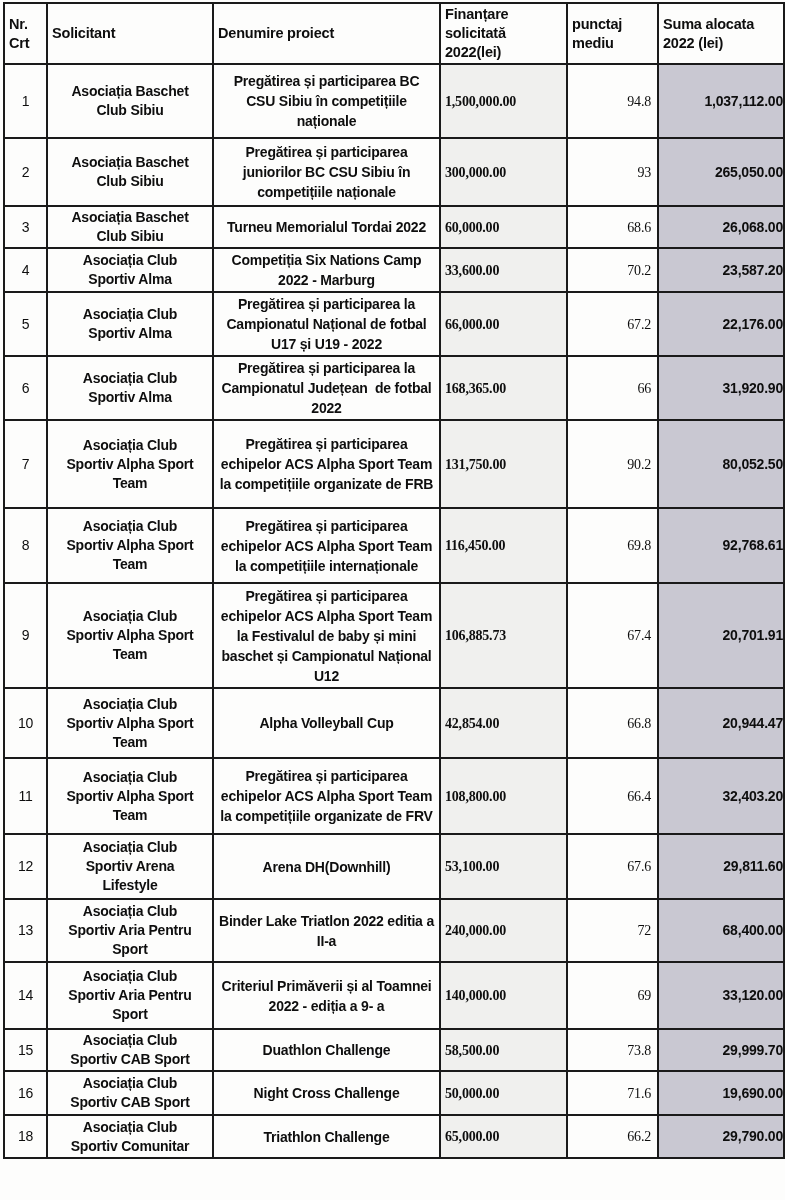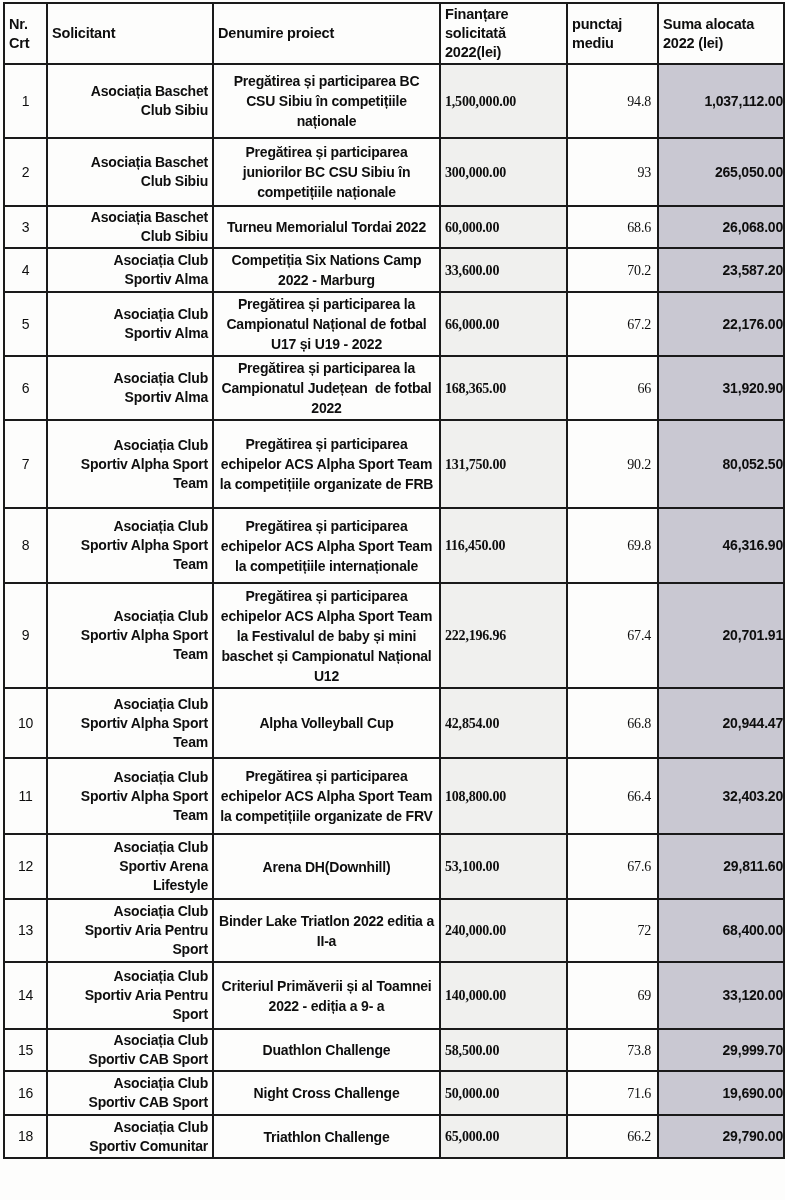--- a/index.html
+++ b/index.html
@@ -36,21 +36,21 @@
     white-space:pre;
     overflow:hidden;
     background:var(--page-bg);
     font-weight:bold;
     letter-spacing:-0.2px;
   }
   thead tr{height:58px;margin-left:41px;}
   th{text-align:left;font-size:14.5px;}
   
   td.c-nr{text-align:center;font-weight:400;}
-  td.c-sol{text-align:right;}
+  td.c-sol{text-align:center;}
   td.c-proj{text-align:center;line-height:20px;}
   td.c-fin{text-align:left;background:var(--fin-bg);padding-right:0;font-family:Liberation Serif, serif;}
   td.c-pct{text-align:right;font-weight:400;padding-right:6px;font-family:Liberation Serif, serif;}
   td.c-suma{text-align:right;background:var(--suma-bg);padding-right:0;}
   
   tbody tr:nth-child(1){height:74px}
   tbody tr:nth-child(2){height:68px}
   tbody tr:nth-child(3){height:42px}
   tbody tr:nth-child(4){height:44px}
   tbody tr:nth-child(5){height:61px}
@@ -175,33 +175,33 @@
         <tr>
     <td class="c-nr">8</td>
     <td class="c-sol">Asociația Club
 Sportiv Alpha Sport
 Team</td>
     <td class="c-proj">Pregătirea și participarea
 echipelor ACS Alpha Sport Team
 la competițiile internaționale</td>
     <td class="c-fin">116,450.00</td>
     <td class="c-pct">69.8</td>
-    <td class="c-suma">46,316.90</td>
+    <td class="c-suma">92,768.61</td>
   </tr>
         <tr>
     <td class="c-nr">9</td>
     <td class="c-sol">Asociația Club
 Sportiv Alpha Sport
 Team</td>
     <td class="c-proj">Pregătirea și participarea
 echipelor ACS Alpha Sport Team
 la Festivalul de baby și mini
 baschet și Campionatul Național
 U12</td>
-    <td class="c-fin">222,196.96</td>
+    <td class="c-fin">106,885.73</td>
     <td class="c-pct">67.4</td>
     <td class="c-suma">20,701.91</td>
   </tr>
         <tr>
     <td class="c-nr">10</td>
     <td class="c-sol">Asociația Club
 Sportiv Alpha Sport
 Team</td>
     <td class="c-proj">Alpha Volleyball Cup</td>
     <td class="c-fin">42,854.00</td>

